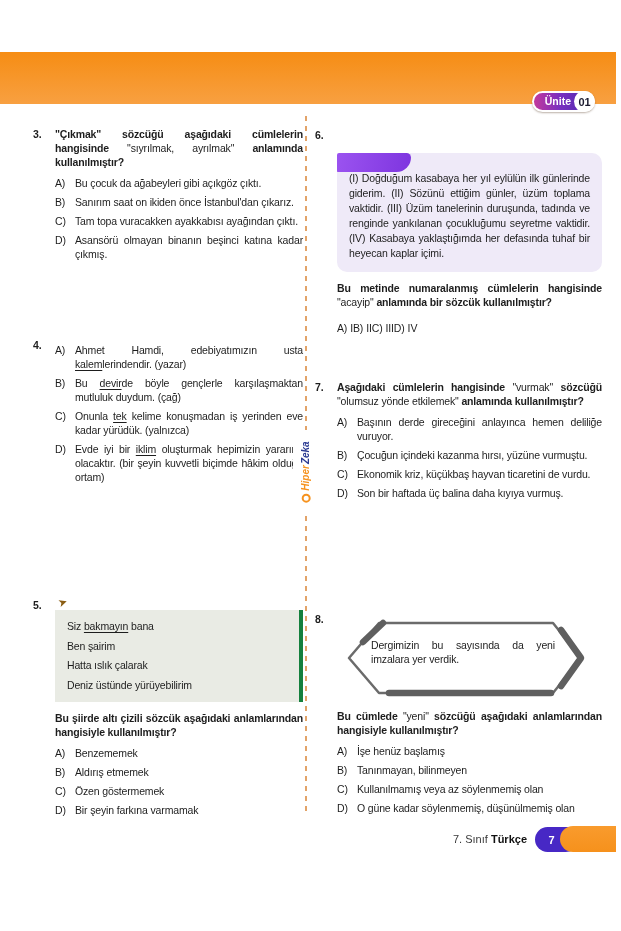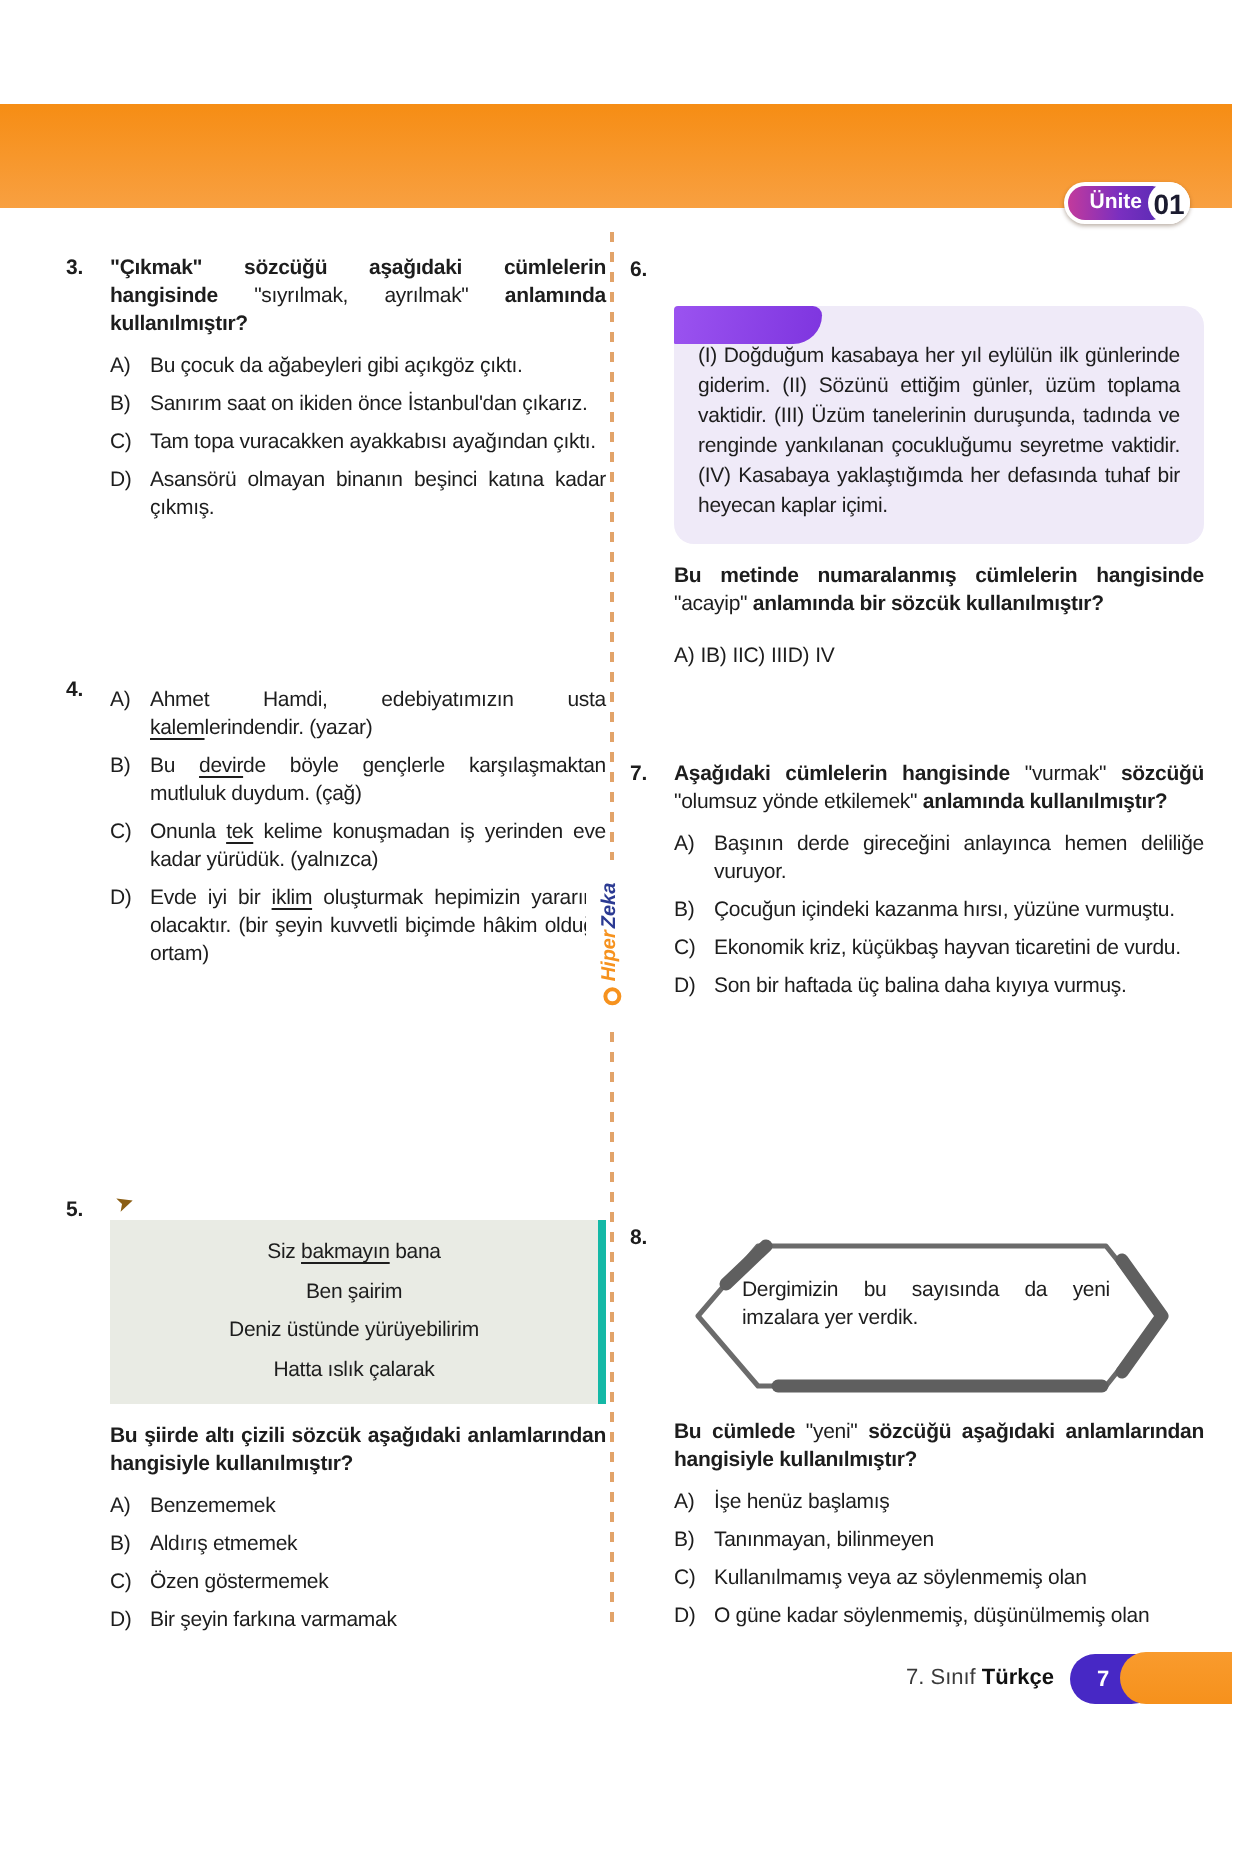--- a/index.html
+++ b/index.html
@@ -11,21 +11,21 @@
   
   .band { position:absolute; left:0; top:52px; width:621px; height:52px;
           background:linear-gradient(180deg,#F68D14 0%,#F8A041 100%); }
   .unite-badge { position:absolute; top:91px; right:21px; height:21px; background:#fff;
                  border-radius:12px; padding:2px 2px; display:flex; align-items:center;
                  box-shadow:0 1px 2px rgba(60,30,0,.35); z-index:5; }
   .unite-pill { background:linear-gradient(90deg,#C23A9C 0%,#7A2FC0 55%,#5A2BB4 100%);
                 color:#fff; font-weight:700; font-size:10.5px; line-height:17px;
                 padding:0 10px 0 11px; border-radius:9px 5px 5px 9px; letter-spacing:0; }
   .unite-num { width:17px; height:17px; border-radius:50%; background:#fff; color:#1b1b2f;
-               font-weight:700; font-size:14px; display:flex; align-items:center; justify-content:center;
+               font-weight:700; font-size:11px; display:flex; align-items:center; justify-content:center;
                margin-left:-5px; box-shadow:0 0 0 2px #fff; z-index:2; letter-spacing:0; }
 
   
   .divider { position:absolute; left:305px; top:116px; width:2px; height:700px;
              background:repeating-linear-gradient(180deg,#E2A369 0 5px,transparent 5px 10px); }
   .brand { position:absolute; left:293px; top:430px; width:26px; height:84px; background:#fff;
            display:flex; align-items:center; justify-content:center; z-index:2; }
   .brand-inner { transform:rotate(-90deg); display:flex; align-items:center; gap:3px;
                  font-size:10px; font-weight:700; font-style:italic; white-space:nowrap; letter-spacing:0; }
   .brand-icon { width:9px; height:9px; border:2px solid #F6921E; border-radius:50%; flex:0 0 auto; }
@@ -47,21 +47,21 @@
   .passage-wrap { position:relative; margin-bottom:9px; }
   .q6-tab { position:absolute; top:0; left:0; width:74px; height:19px;
             background:linear-gradient(100deg,#9B53F0,#7E35DF); border-radius:3px 7px 22px 1px; z-index:2; }
   .passage-box { margin-top:25px; background:#EFEAF8; border-radius:10px;
                  padding:18px 12px 11px; text-align:justify; line-height:15px; }
 
   
   .poem-wrap { position:relative; padding-top:12px; margin-bottom:9px; }
   .poem-arrow { position:absolute; top:-3px; left:3px; color:#8B5E14; font-size:11px;
                 display:inline-block; transform:rotate(-18deg); }
-  .poem-box { background:#E9EBE4; border-right:4px solid #14b8a6; padding:7px 12px 7px; line-height:19.5px;text-align:center; }
+  .poem-box { background:#E9EBE4; border-right:4px solid #15803d; padding:7px 12px 7px; line-height:19.5px; }
 
   
   .bubble { position:relative; width:252px; height:86px; margin:3px 0 8px; }
   .bubble svg { position:absolute; left:0; top:0; }
   .bubble-text { position:absolute; left:34px; top:23px; width:184px; text-align:justify; }
 
   
   .optrow { display:flex; justify-content:flex-start; margin-top:12px; padding-right:10px; }
   .oi { white-space:nowrap; }
   .oi .ol2 { margin-right:3px; }
@@ -145,22 +145,22 @@
   </div>
 
   <div class="q" style="left:33px; top:598px; width:270px;">
     <div class="qnum">5.</div>
     <div class="qbody">
       <div class="poem-wrap">
         <span class="poem-arrow">➤</span>
         <div class="poem-box">
           <div><span>Siz </span><span class="u">bakmayın</span><span> bana</span></div>
           <div>Ben şairim</div>
+          <div>Hatta ıslık çalarak</div>
           <div>Deniz üstünde yürüyebilirim</div>
-          <div>Hatta ıslık çalarak</div>
         </div>
       </div>
       <p class="stem b">Bu şiirde altı çizili sözcük aşağıdaki anlamlarından hangisiyle kullanılmıştır?</p>
       <div class="opt">
           <span class="ol">A)</span>
           <span class="ot">Benzememek</span>
         </div>
       <div class="opt">
           <span class="ol">B)</span>
           <span class="ot">Aldırış etmemek</span>

